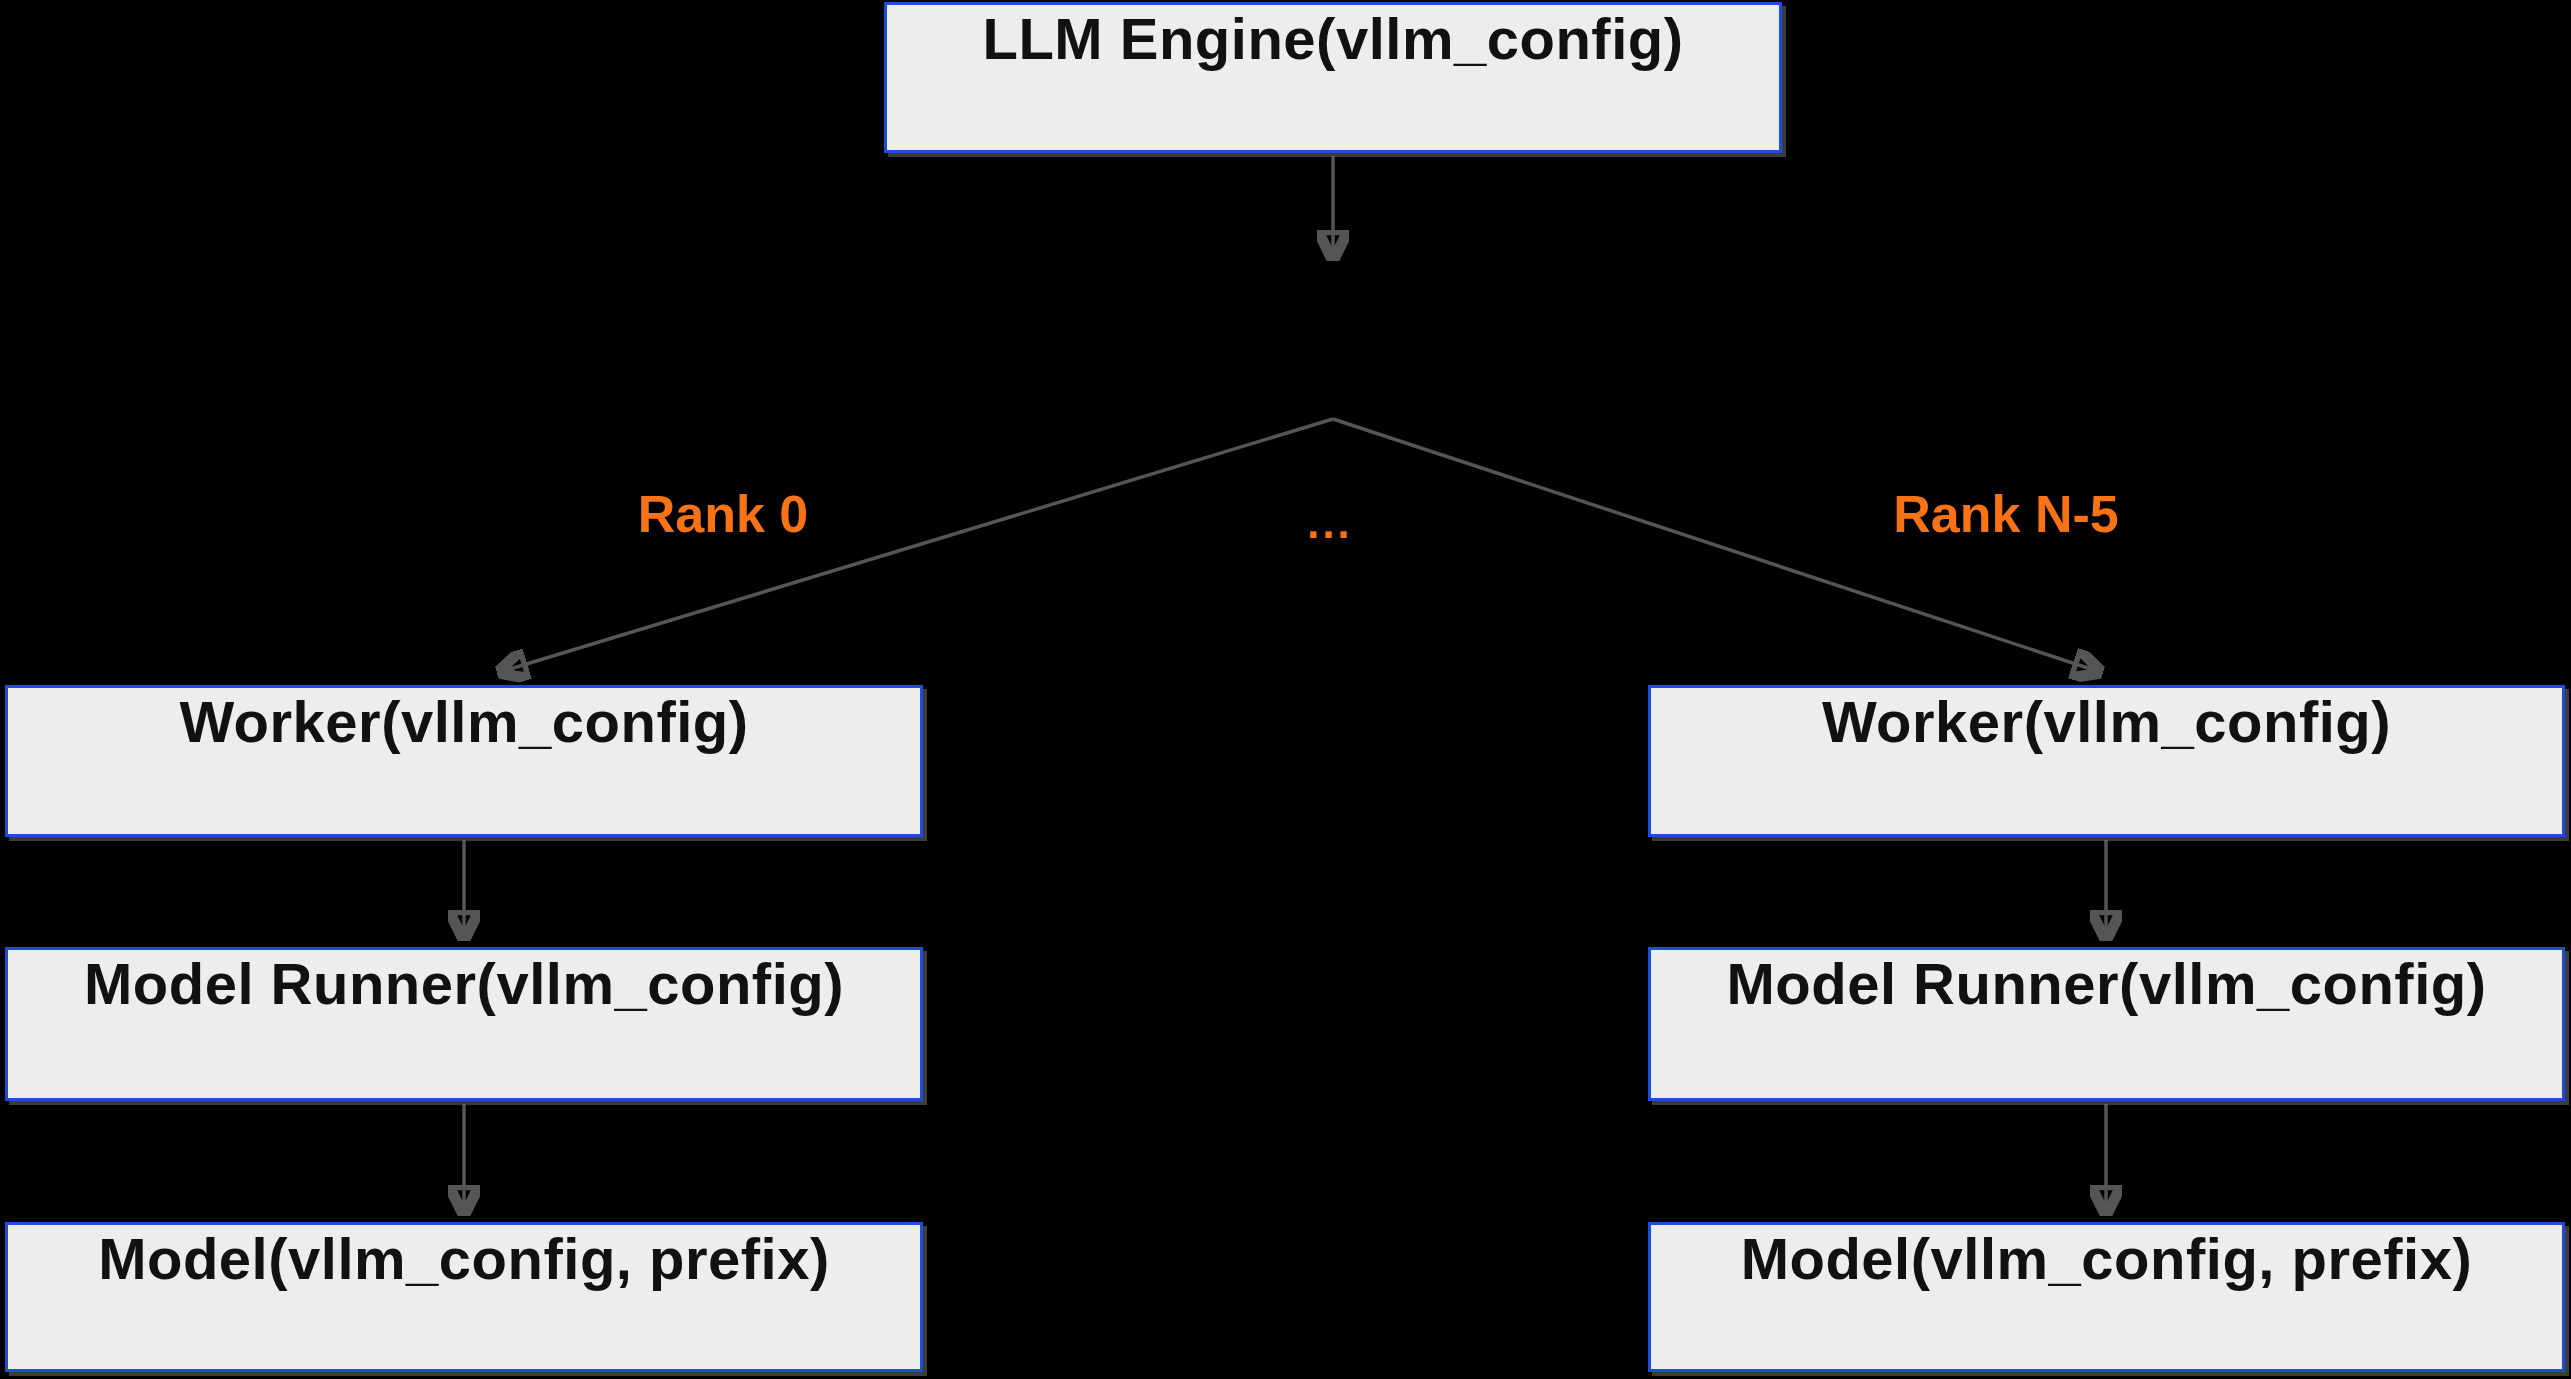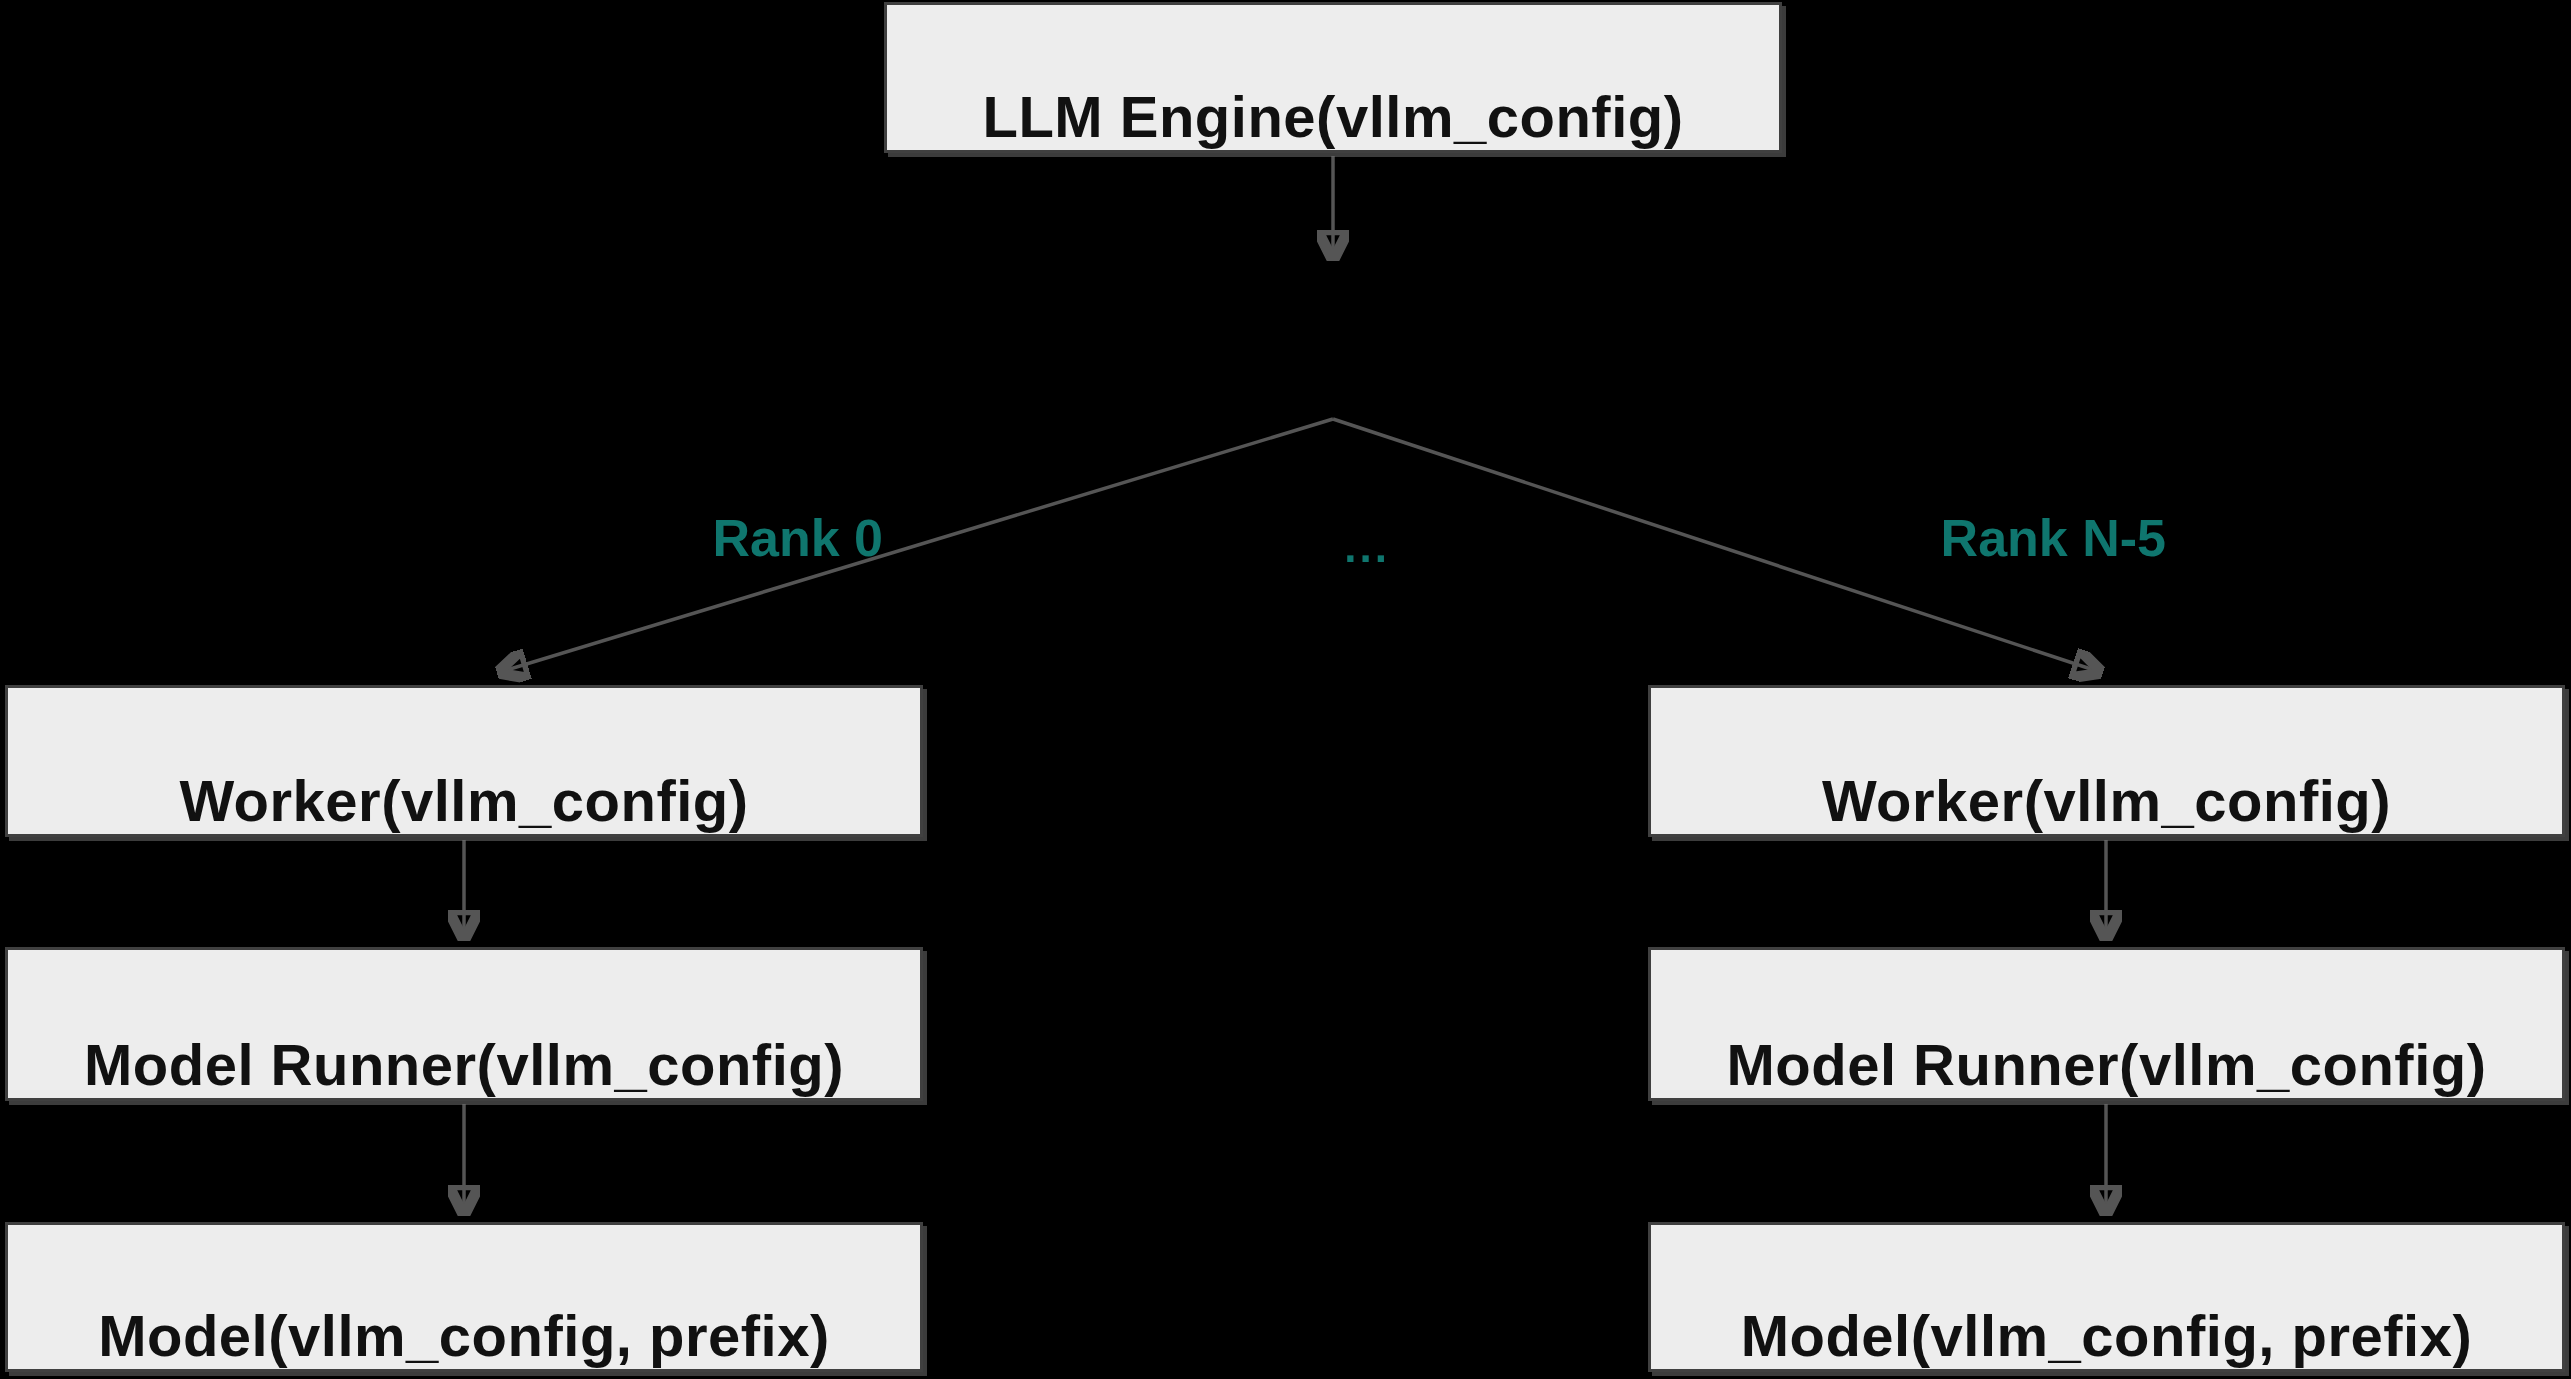--- a/index.html
+++ b/index.html
@@ -12,48 +12,47 @@
     width: 2571px;
     height: 1379px;
     background: #000000;
     font-family: "Liberation Sans", "DejaVu Sans", sans-serif;
     overflow: hidden;
   }
   .node {
     position: absolute;
     box-sizing: border-box;
     background: #ededed;
-    border: 3px solid #404040;
+    border: 3px solid #1d4ed8;
     box-shadow: 4px 4px 0 rgba(110,110,110,0.55);
     display: flex;
-    align-items: flex-end;
+    align-items: flex-start;
     justify-content: center;
     color: #111111;
     font-size: 58px;
     font-weight: 600;
     letter-spacing: 0.5px;
     white-space: nowrap;
   }
   .node-llm-engine   { left: 884px;  top: 2px;    width: 898px; height: 151px; }
   .node-executor     { left: 884px;  top: 266px;  width: 898px; height: 151px; }
   .node-worker-0     { left: 5px;    top: 685px;  width: 918px; height: 152px; }
   .node-runner-0     { left: 5px;    top: 947px;  width: 918px; height: 154px; }
   .node-model-0      { left: 5px;    top: 1222px; width: 918px; height: 150px; }
   .node-worker-n     { left: 1648px; top: 685px;  width: 917px; height: 152px; }
   .node-runner-n     { left: 1648px; top: 947px;  width: 917px; height: 154px; }
   .node-model-n      { left: 1648px; top: 1222px; width: 917px; height: 150px; }
 
   .edge-label {
     position: absolute;
-    color: #0f766e;
+    color: #f97316;
     font-size: 52px;
     font-weight: 600;
-    text-align: right;
+    text-align: center;
     white-space: nowrap;
-    margin-top: 24px;
   }
   .label-rank0  { left: 563px;  top: 484px; width: 320px; }
   .label-rankn1 { left: 1846px; top: 484px; width: 320px; }
   .label-dots   { left: 1270px; top: 498px; width: 120px; font-size: 44px; font-weight: 700; letter-spacing: 3px; }
 
   #edges-svg {
     position: absolute;
     left: 0;
     top: 0;
     width: 2571px;

